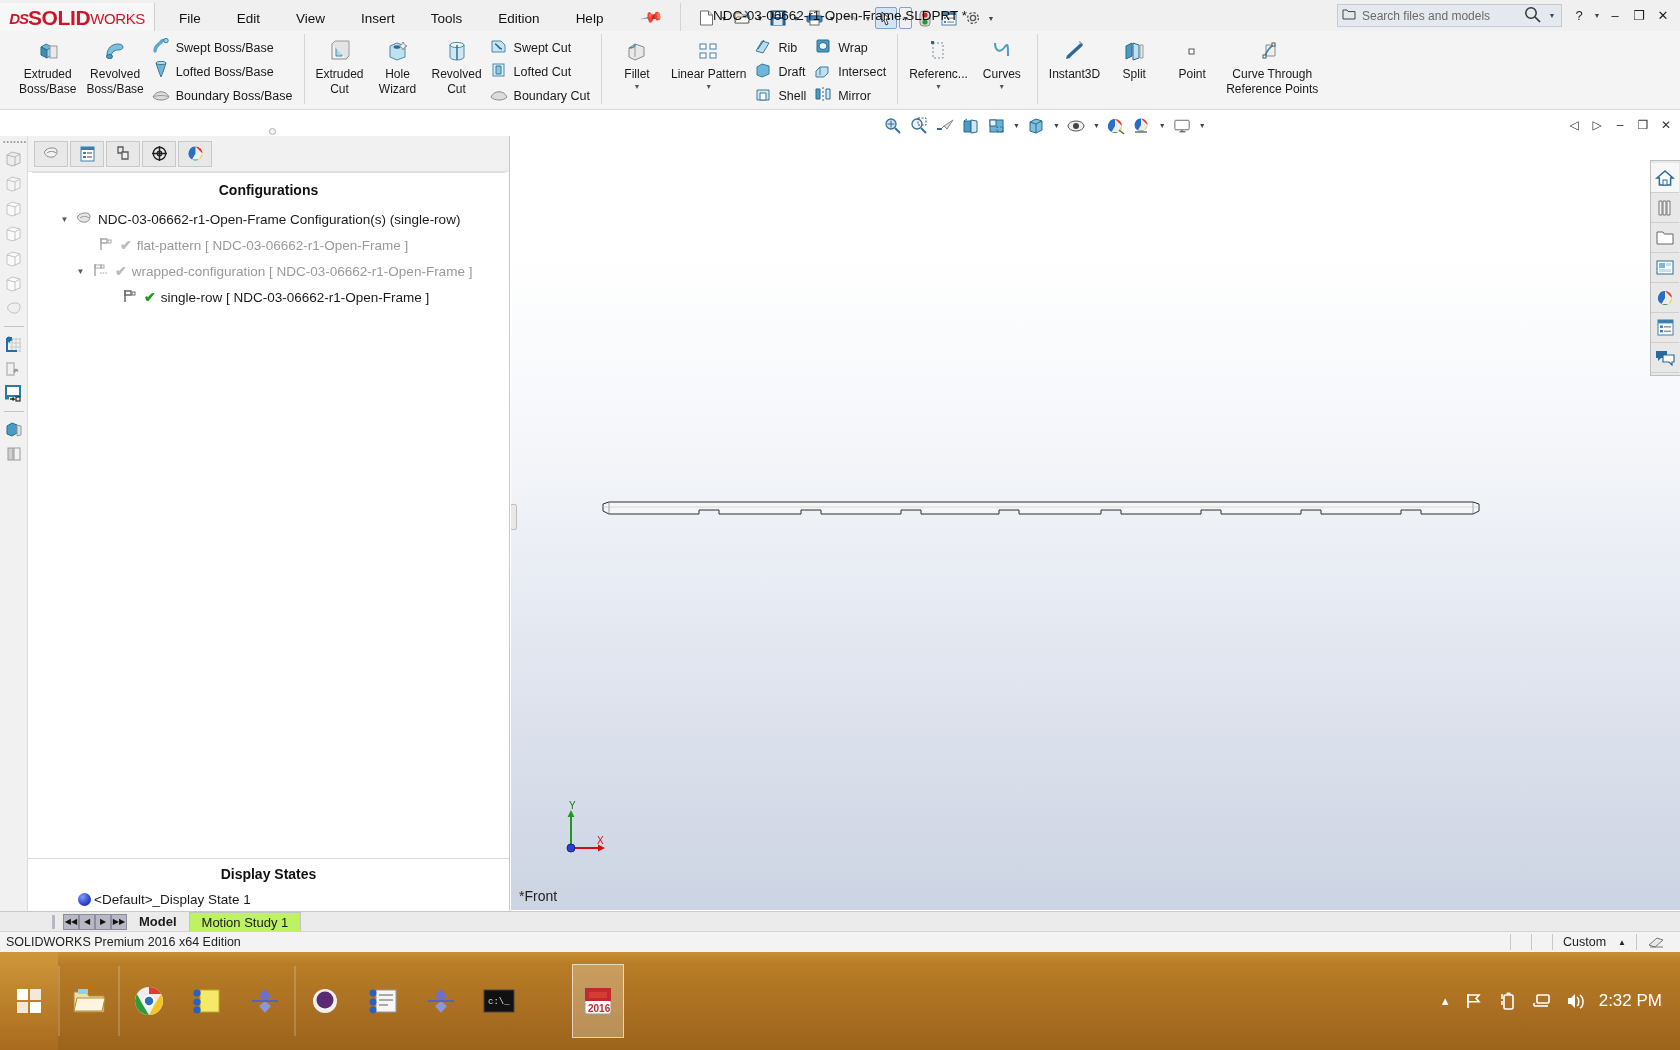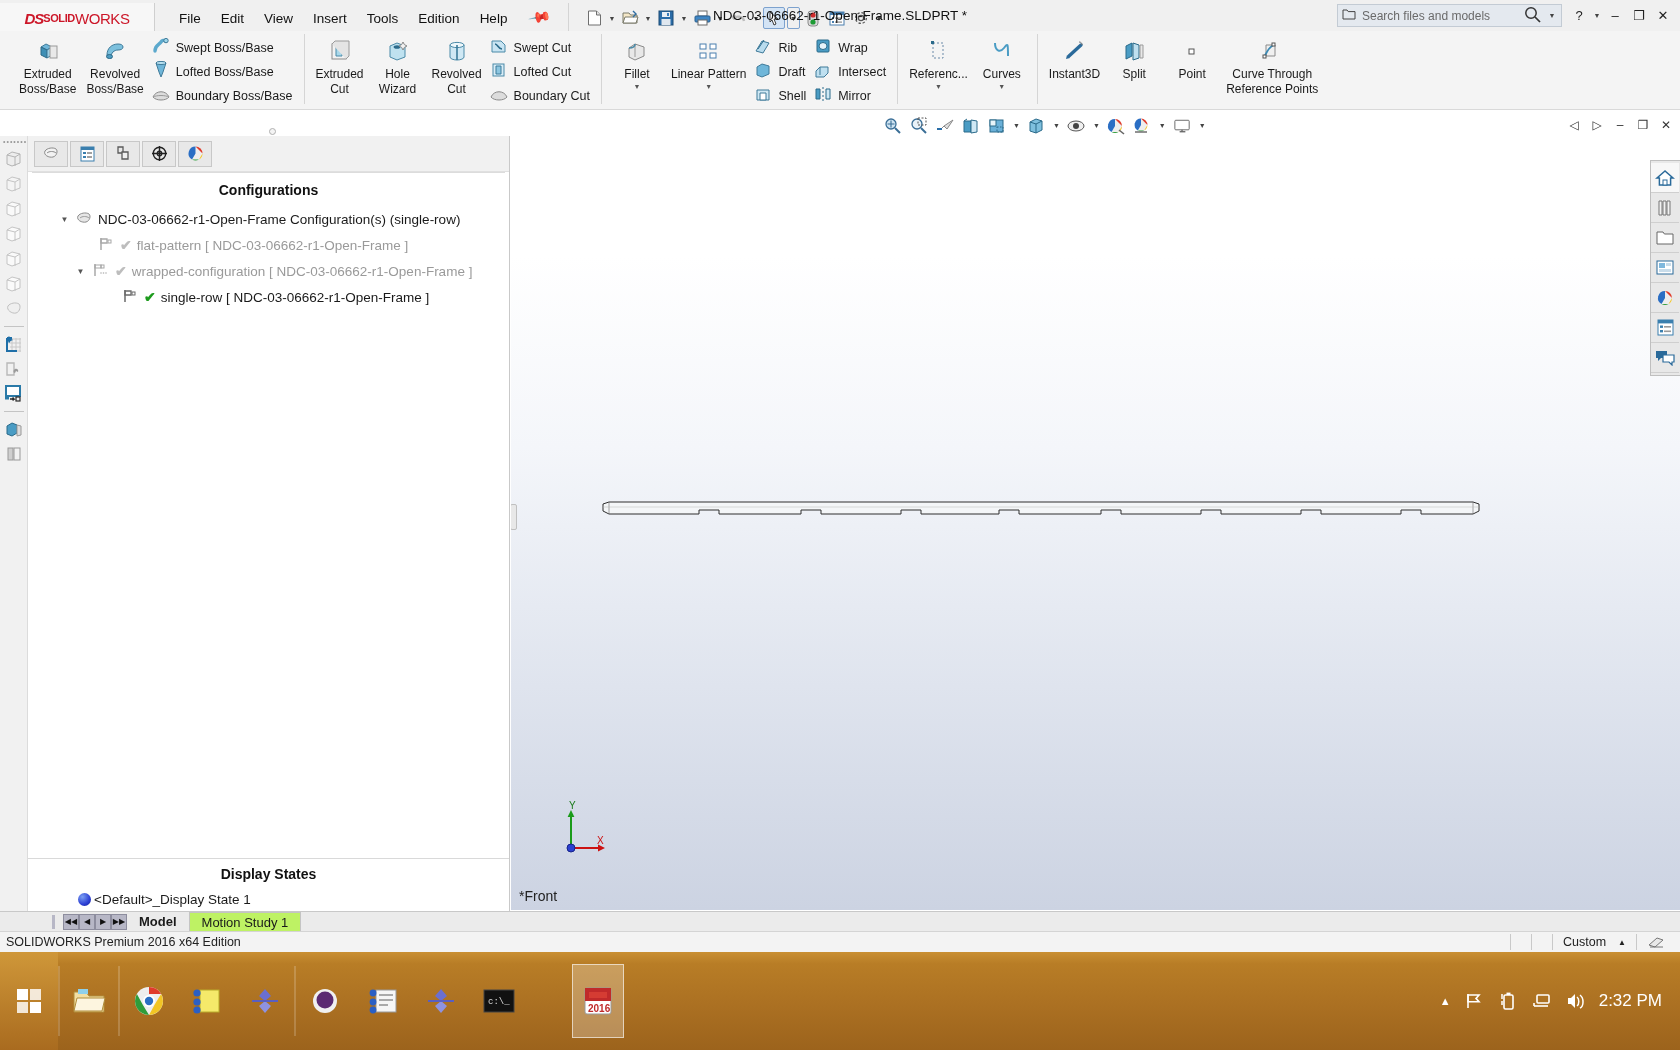--- a/index.html
+++ b/index.html
@@ -19,23 +19,23 @@
     border-bottom:1px solid #d6d6d6;
     display:flex; align-items:center;
   }
   .logo-box {
     width:155px; height:31px; background:#f7f7f7;
     border-right:1px solid #cfcfcf;
     display:flex; align-items:center; justify-content:center;
     position:relative;
   }
   .logo-ds { color:#cc1628; font-weight:bold; font-size:15px; font-style:italic; letter-spacing:-1px;}
-  .logo-solid { color:#cc1628; font-weight:bold; font-size:11px; letter-spacing:-0.4px; }
+  .logo-solid { color:#cc1628; font-weight:bold; font-size:21px; letter-spacing:-0.4px; }
   .logo-works { color:#cc1628; font-weight:normal; font-size:15px; letter-spacing:-0.4px;}
-  .menubar { display:flex; align-items:center; margin-left:14px; gap:0px; height:31px;}
+  .menubar { display:flex; align-items:center; margin-left:14px; gap:16px; height:31px;}
   .menu-item { padding:4px 10px; font-size:13.5px; color:#111; cursor:default; }
 
   .pin-icon { margin-left:14px; color:#2b6cb0; font-size:15px; transform:rotate(35deg); }
 
   .qtools { display:flex; align-items:center; gap:2px; margin-left:18px; height:31px;
             border-left:1px solid #d4d4d4; padding-left:14px;}
   .qbtn { width:22px;height:22px; display:flex;align-items:center;justify-content:center;
           cursor:default; border:1px solid transparent; border-radius:2px;}
   .qcaret { font-size:7px; color:#444; width:10px; text-align:center; cursor:default;}
   .qbtn.sel { border:1px solid #7da2ce; background:#d4e4f5; }

